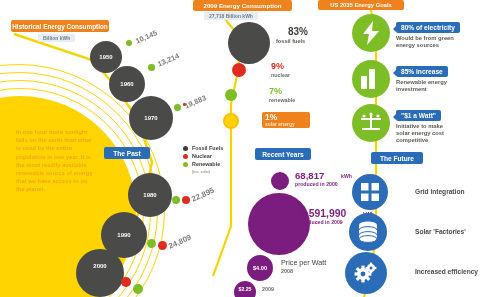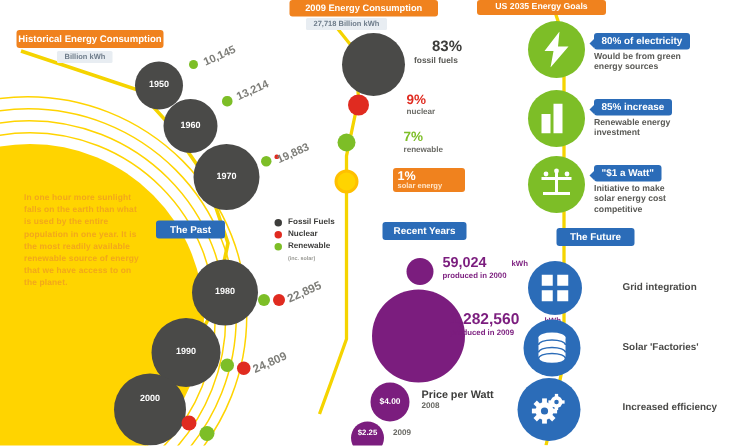--- a/index.html
+++ b/index.html
@@ -56,21 +56,21 @@
            border-right:3px solid #2B6CB8;}
   .callout-body{position:absolute;color:#5a5a56;font-weight:bold;line-height:7.2px;}
 
   .pct-big{position:absolute;font-weight:bold;white-space:nowrap;}
   .pct-sub{position:absolute;font-weight:bold;white-space:nowrap;}
 
   .ry-num{position:absolute;color:#7B1D7E;font-weight:bold;white-space:nowrap;}
   .ry-sub{position:absolute;color:#7B1D7E;font-weight:bold;white-space:nowrap;}
 
   .fut-lb{position:absolute;color:#4a4a48;font-weight:bold;white-space:nowrap;}
-  .price-lb{position:absolute;color:#3D3D3B;font-weight:bold;white-space:nowrap;}
+  .price-lb{position:absolute;color:#3D3D3B;font-weight:normal;white-space:nowrap;}
   .price-yr{position:absolute;color:#6b6b66;font-weight:bold;white-space:nowrap;}
 </style>
 </head>
 <body>
 
 <div class="stage">
 
   <div class="sun"></div>
   <div class="sun-ring abs" style="left:-104px;top:88px;width:246px;height:246px;"></div>
   <div class="sun-ring abs" style="left:-112px;top:80px;width:261px;height:261px;"></div>
@@ -151,26 +151,26 @@
   <div class="pct-sub" style="left:269px;top:97px;font-size:5.4px;color:#6b6b66;">renewable</div>
 
   <div class="dot solar" style="left:223px;top:113px;width:16px;height:16px;box-sizing:border-box;"></div>
   <div class="abs" style="left:262px;top:112px;width:48px;height:16px;background:#F0821E;border-radius:2px;"></div>
   <div class="pct-big" style="left:265px;top:112px;font-size:8.4px;color:#ffffff;">1%</div>
   <div class="pct-sub" style="left:265px;top:121px;font-size:5px;color:#ffe6c9;">solar energy</div>
 
   <div class="pill blue" style="left:255px;top:148px;width:56px;height:12px;font-size:6.6px;">Recent Years</div>
 
   <div class="node purple" style="left:271px;top:172px;width:18px;height:18px;"></div>
-  <div class="ry-num" style="left:295px;top:170px;font-size:9.6px;">59,024</div>
+  <div class="ry-num" style="left:295px;top:170px;font-size:9.6px;">68,817</div>
   <div class="abs" style="left:341px;top:173px;font-size:5.2px;color:#7B1D7E;font-weight:bold;">kWh</div>
   <div class="ry-sub" style="left:295px;top:181px;font-size:5.2px;">produced in 2000</div>
 
   <div class="node purple" style="left:248px;top:193px;width:62px;height:62px;"></div>
-  <div class="ry-num" style="left:300px;top:208px;font-size:10.4px;">1,282,560</div>
+  <div class="ry-num" style="left:300px;top:208px;font-size:10.4px;">1,591,990</div>
   <div class="abs" style="left:363px;top:211px;font-size:5.2px;color:#7B1D7E;font-weight:bold;">kWh</div>
   <div class="ry-sub" style="left:300px;top:219px;font-size:5.2px;">produced in 2009</div>
 
   <div class="node purple" style="left:247px;top:255px;width:26px;height:26px;font-size:5.6px;">$4.00</div>
   <div class="price-lb" style="left:281px;top:258px;font-size:7.2px;">Price per Watt</div>
   <div class="price-yr" style="left:281px;top:268px;font-size:5.4px;">2008</div>
 
   <div class="node purple" style="left:234px;top:281px;width:22px;height:22px;font-size:5.2px;
               align-items:flex-start;padding-top:5px;box-sizing:border-box;">$2.25</div>
   <div class="price-yr" style="left:262px;top:286px;font-size:5.4px;">2009</div>

